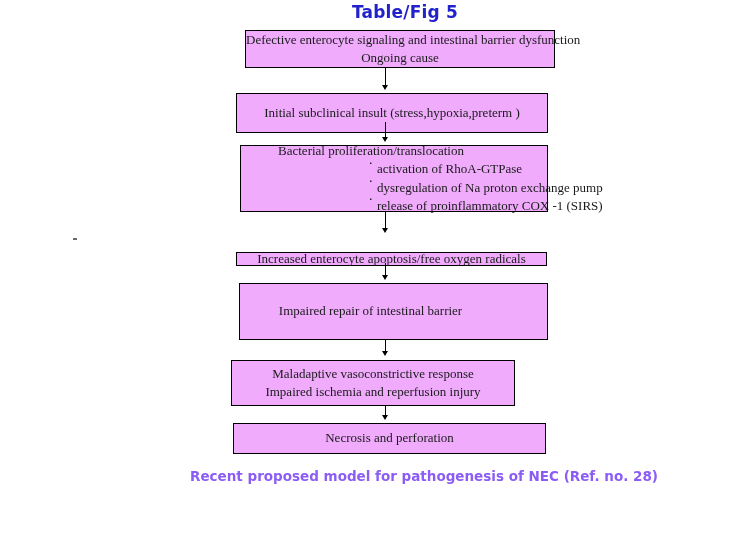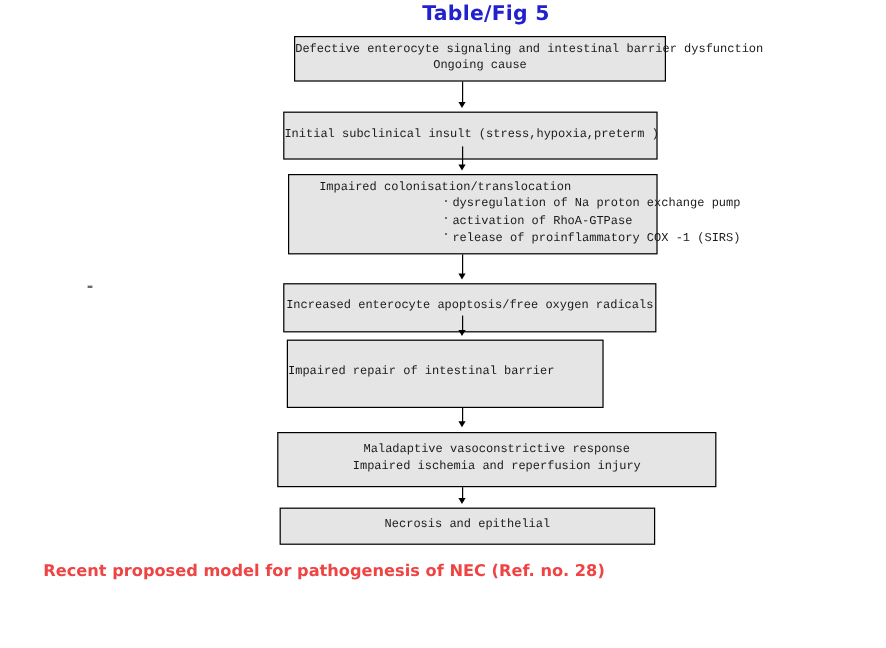--- a/index.html
+++ b/index.html
@@ -30,24 +30,24 @@
     text-align: center;
     font-family: "DejaVu Sans", sans-serif;
     font-weight: bold;
     font-size: 17px;
     color: #2222cc;
     letter-spacing: 0.2px;
   }
   .node {
     position: absolute;
     border: 1.4px solid #000000;
-    background: #e5e5e5;
+    background: #f0abfc;
     box-sizing: border-box;
-    font-family: Liberation Mono, monospace;
-    font-size: 10px;
+    font-family: Liberation Serif, serif;
+    font-size: 13px;
     color: #1a1a1a;
     line-height: 1.42;
     overflow: visible;
   }
   .node .node-inner {
     position: absolute;
     left: 0;
     top: 0;
     width: 100%;
     height: 100%;
@@ -107,25 +107,25 @@
     height: 0;
     border-left: 3.2px solid transparent;
     border-right: 3.2px solid transparent;
     border-top: 5px solid #000000;
   }
   .caption {
     position: absolute;
     left: 0;
     top: 468px;
     width: 622px;
-    text-align: left;
+    text-align: right;
     font-family: "DejaVu Sans", sans-serif;
     font-weight: bold;
     font-size: 13.5px;
-    color: #ef4444;
+    color: #8b5cf6;
   }
   .stray-mark {
     position: absolute;
     left: 37px;
     top: 238px;
     width: 4px;
     height: 1.5px;
     background: #6a6a6a;
   }
 </style>
@@ -150,63 +150,63 @@
     <div class="node-inner">
       <span class="node-line center-line">Initial subclinical insult (stress,hypoxia,preterm )</span>
     </div>
   </div>
 
   <div class="connector" style="left:349px; top:122px; height:17px;"></div>
   <div class="arrowhead" style="left:346px; top:137px;"></div>
 
   <div class="node" style="left:204px; top:145px; width:308px; height:67px;">
     <div class="node-inner">
-      <span class="node-line head-line">Impaired colonisation/translocation</span>
+      <span class="node-line head-line">Bacterial proliferation/translocation</span>
       <ul class="bullets">
+        <li>activation of RhoA-GTPase</li>
         <li>dysregulation of Na proton exchange pump</li>
-        <li>activation of RhoA-GTPase</li>
         <li>release of proinflammatory COX -1 (SIRS)</li>
       </ul>
     </div>
   </div>
 
   <div class="connector" style="left:349px; top:212px; height:18px;"></div>
   <div class="arrowhead" style="left:346px; top:228px;"></div>
 
-  <div class="node" style="left:200px; top:236px; width:311px; height:41px;">
+  <div class="node" style="left:200px; top:252px; width:311px; height:14px;">
     <div class="node-inner">
       <span class="node-line center-line">Increased enterocyte apoptosis/free oxygen radicals</span>
     </div>
   </div>
 
   <div class="connector" style="left:349px; top:263px; height:14px;"></div>
   <div class="arrowhead" style="left:346px; top:275px;"></div>
 
-  <div class="node" style="left:203px; top:283px; width:264px; height:57px;">
+  <div class="node" style="left:203px; top:283px; width:309px; height:57px;">
     <div class="node-inner">
       <span class="node-line head-line">Impaired repair of intestinal barrier</span>
     </div>
   </div>
 
   <div class="connector" style="left:349px; top:340px; height:13px;"></div>
   <div class="arrowhead" style="left:346px; top:351px;"></div>
 
-  <div class="node" style="left:195px; top:360px; width:366px; height:46px;">
+  <div class="node" style="left:195px; top:360px; width:284px; height:46px;">
     <div class="node-inner">
       <span class="node-line center-line">Maladaptive vasoconstrictive response</span>
       <span class="node-line center-line">Impaired ischemia and reperfusion injury</span>
     </div>
   </div>
 
   <div class="connector" style="left:349px; top:406px; height:12px;"></div>
   <div class="arrowhead" style="left:346px; top:415px;"></div>
 
   <div class="node" style="left:197px; top:423px; width:313px; height:31px;">
     <div class="node-inner">
-      <span class="node-line center-line">Necrosis and epithelial</span>
+      <span class="node-line center-line">Necrosis and perforation</span>
     </div>
   </div>
 
   <div class="stray-mark"></div>
 
   <div class="caption">Recent proposed model for pathogenesis of NEC (Ref. no. 28)</div>
 
 </div>
 
 </body></html>

